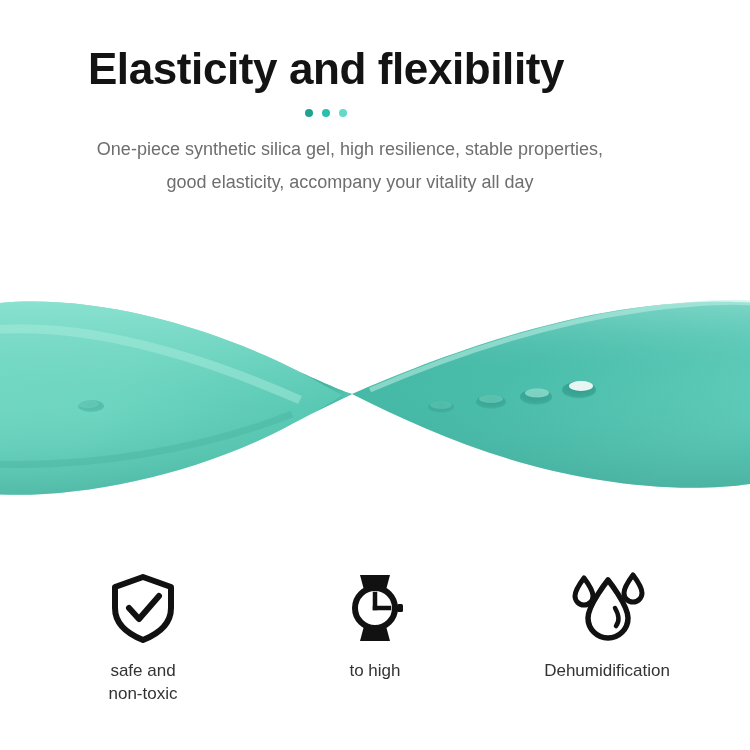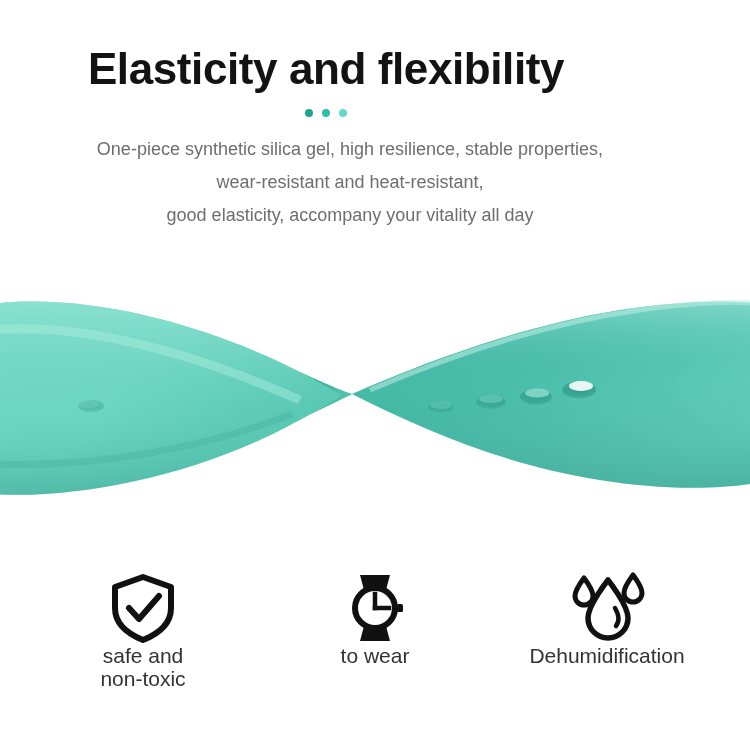--- a/index.html
+++ b/index.html
@@ -103,21 +103,22 @@
     flex-direction: column;
     align-items: center;
   }
   .feature-icon {
     height: 66px;
     display: flex;
     align-items: flex-end;
     justify-content: center;
   }
   .feature-label {
-    font-size: 21px;
+    margin-top: 15px;
+    font-size: 17px;
     line-height: 23px;
     font-weight: 400;
     color: #333333;
     font-family: "Liberation Sans", sans-serif;
   }
   .feature-label .l {
     display: block;
     white-space: nowrap;
   }
 </style>
@@ -131,21 +132,20 @@
     <h1 class="title">Elasticity and flexibility</h1>
 
     <div class="dots">
       <span class="dot" style="background: rgb(31, 163, 145);"></span>
       <span class="dot" style="background: rgb(43, 191, 172);"></span>
       <span class="dot" style="background: rgb(98, 218, 200);"></span>
     </div>
 
     <div class="subtitle">
       <span class="line">One-piece synthetic silica gel, high resilience, stable properties,</span>
-      <span class="line">wear-resistant and heat-resistant,</span>
       <span class="line">good elasticity, accompany your vitality all day</span>
     </div>
   </div>
 
   <div class="photo">
     <svg width="750" height="250" viewBox="0 0 750 250">
       <defs>
         <linearGradient id="gLeft" x1="0" y1="0" x2="1" y2="0.35">
           <stop offset="0%" stop-color="#72d8c3"></stop>
           <stop offset="45%" stop-color="#6ed5c0"></stop>
@@ -260,21 +260,21 @@
 
           <rect x="58" y="32" width="6" height="8" rx="1.5" fill="#111111"></rect>
 
           <circle cx="36" cy="36" r="20" fill="none" stroke="#111111" stroke-width="6"></circle>
 
           <path d="M36 36 V22" stroke="#111111" stroke-width="4.5" stroke-linecap="square" fill="none"></path>
           <path d="M36 36 H50" stroke="#111111" stroke-width="4.5" stroke-linecap="square" fill="none"></path>
         </svg>
       </div>
       <div class="feature-label">
-        <span class="l">to wear</span>
+        <span class="l">to high</span>
       </div>
     </div>
 
     <div class="feature">
       <div class="feature-icon">
         <svg width="84" height="72" viewBox="0 0 84 72">
 
           <path d="M19 6 C19 6 28 18 28 24 C28 29 24 33 19 33
                    C14 33 10 29 10 24 C10 18 19 6 19 6 Z" fill="none" stroke="#111111" stroke-width="5" stroke-linejoin="round"></path>
 

